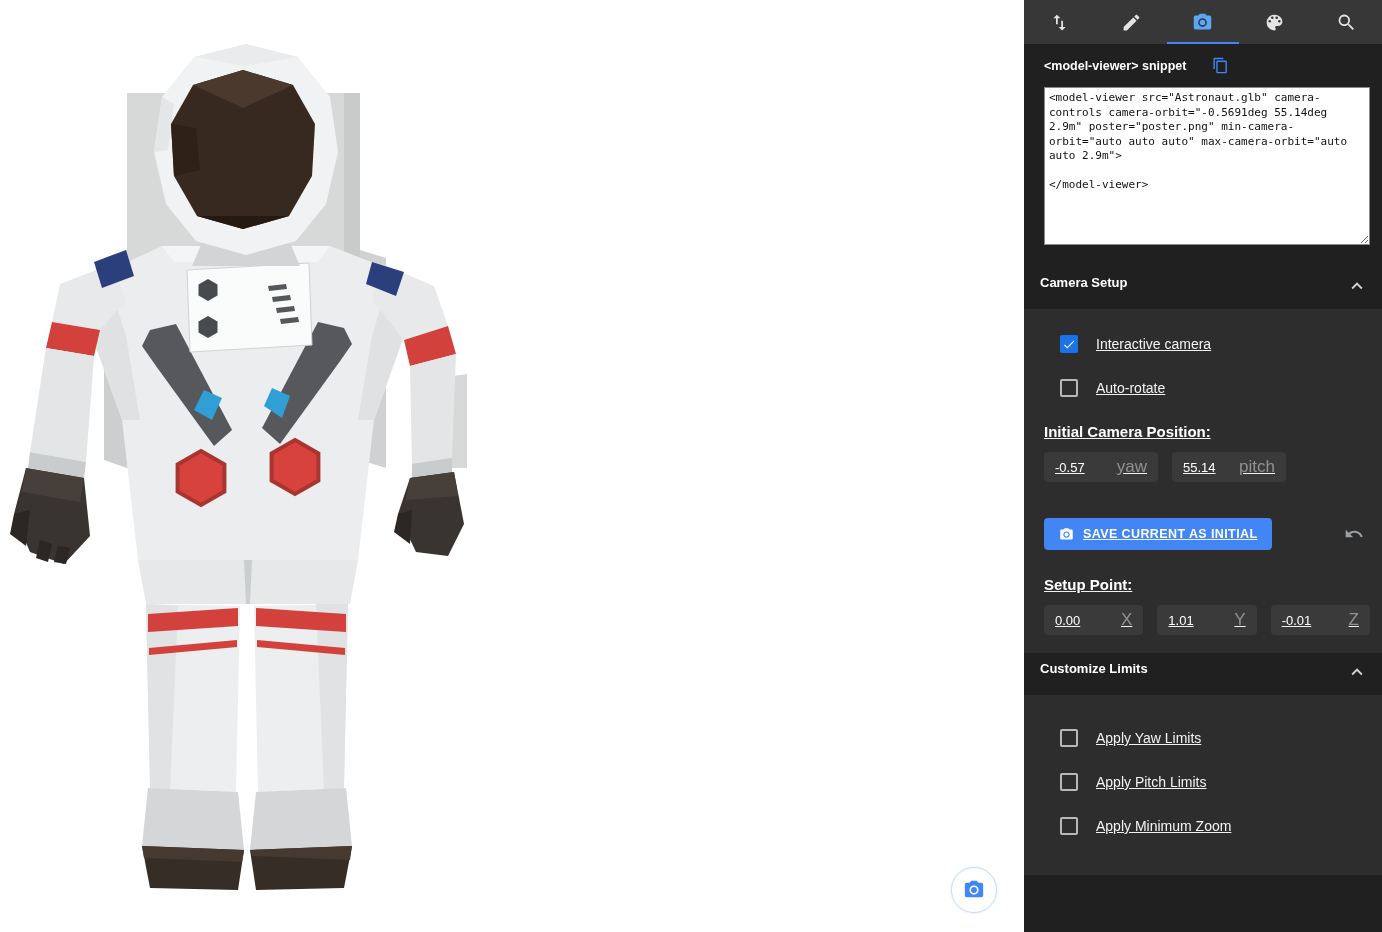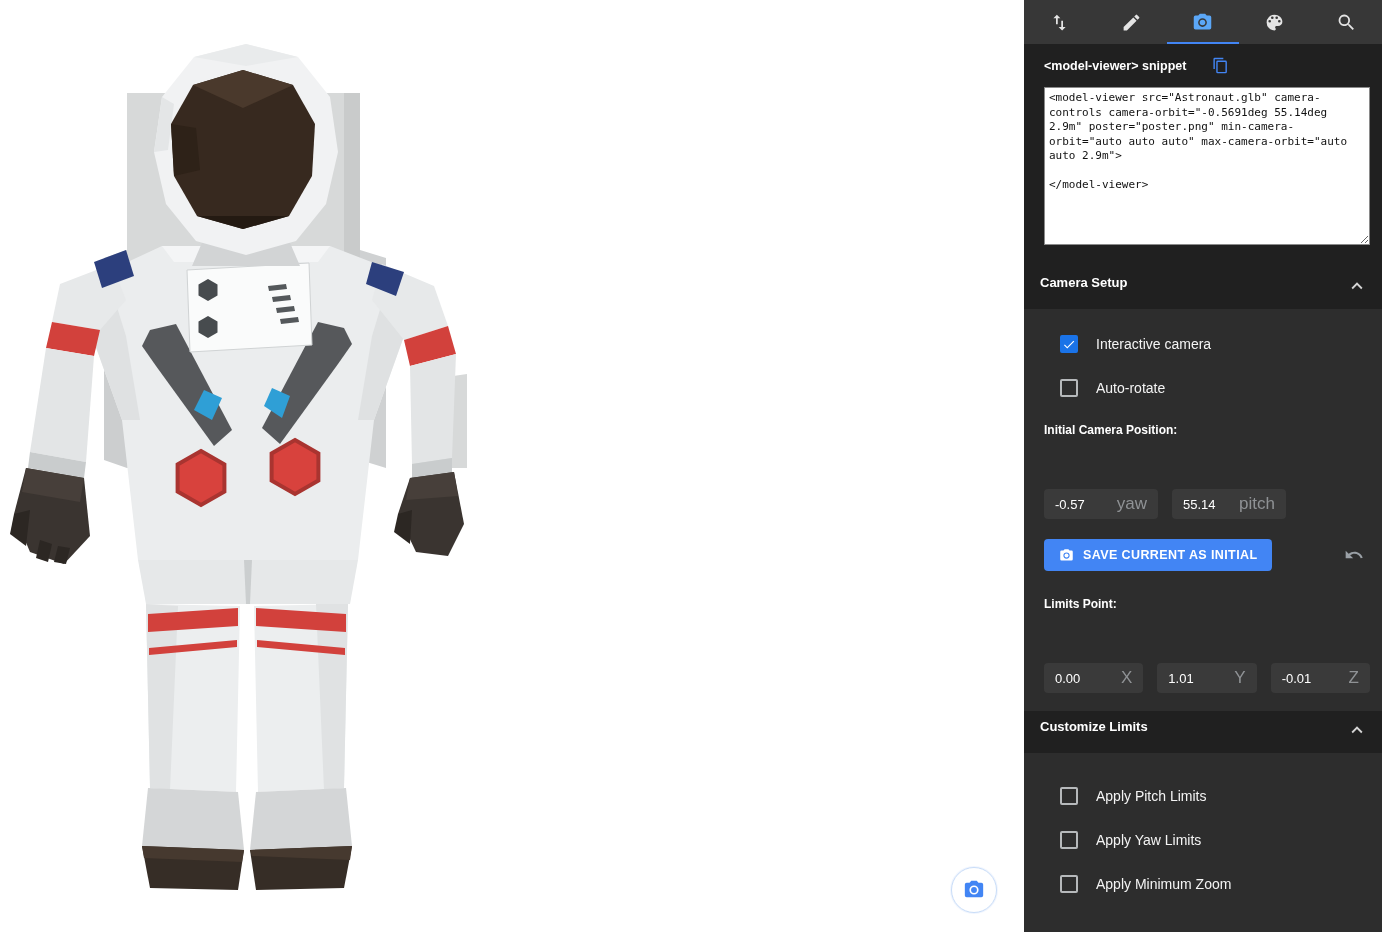--- a/index.html
+++ b/index.html
@@ -52,45 +52,45 @@
   }
 
   .section-header {
     height:34px; display:flex; align-items:flex-start; padding:0 14px 0 16px;
     background:#202020; cursor:pointer;
   }
   .section-title { font-size:13px; font-weight:bold; color:#ffffff; }
   .chevron-btn { background:none; border:none; padding:0; margin-left:auto; cursor:pointer; display:flex; }
   .chevron-btn svg { width:22px; height:22px; fill:#d4d4d4; }
 
-  .section-body { background:#2d2d2d; padding:0 12px 18px 20px; }
+  .section-body { background:#2d2d2d; padding:0 12px 18px 20px;text-decoration:underline; }
   .section-body.limits { padding:8px 12px 40px 20px; }
 
   .check-row { display:flex; align-items:center; gap:18px; padding-top:26px; margin-left:16px; }
   .checkbox {
     width:18px; height:18px; border:2px solid #b6b9bb; border-radius:2px;
     display:flex; align-items:center; justify-content:center; cursor:pointer; flex:none;
   }
   .checkbox svg.check { display:none; width:15px; height:15px; fill:#fff; }
   .checkbox.checked { background:#1a73e8; border-color:#1a73e8; }
   .checkbox.checked svg.check { display:block; }
   .check-label { font-size:14px; color:#f4f4f4; }
 
-  .mini-label { font-size:12px; font-weight:bold; color:#ffffff; margin-top:26px; }
+  .mini-label { font-size:15px; font-weight:bold; color:#ffffff; margin-top:26px; }
   .fields-row { display:flex; gap:14px; margin-top:12px; }
   .fields-row.target { }
   .field {
     background:#3a3a3a; border-radius:4px; height:30px;
-    display:flex; align-items:center; padding:0 11px; width:114px; cursor:text;margin-top:40px;
+    display:flex; align-items:center; padding:0 11px; width:114px; cursor:text;
   }
   .fields-row.target .field { flex:1; width:auto; }
   .field-value { flex:1; font-size:13px; color:#ffffff; }
   .field-suffix { font-size:17px; color:#8f9295; }
 
-  .save-row { display:flex; align-items:center; margin-top:20px; }
+  .save-row { display:flex; align-items:center; margin-top:36px; }
   .save-btn {
     display:inline-flex; align-items:center; gap:9px;
     background:#4285f4; color:#ffffff; border:none; border-radius:4px;
     height:32px; padding:0 15px; font-family:"Liberation Sans",sans-serif;
     font-size:12.5px; font-weight:bold; letter-spacing:0.4px; cursor:pointer;
   }
   .save-btn svg { width:15px; height:15px; fill:#ffffff; }
   .undo-btn { background:none; border:none; padding:0; margin-left:auto; margin-right:6px; cursor:pointer; display:flex; }
   .undo-btn svg { width:20px; height:20px; fill:#9aa0a6; }
 </style>
@@ -278,21 +278,21 @@
             </svg>
           <span>SAVE CURRENT AS INITIAL</span>
         </button>
         <button class="undo-btn">
           <svg viewBox="0 0 24 24">
               <path d="M12.5 8c-2.65 0-5.05.99-6.9 2.6L2 7v9h9l-3.62-3.62c1.39-1.16 3.16-1.88 5.12-1.88 3.54 0 6.55 2.31 7.6 5.5l2.37-.78C21.08 11.03 17.15 8 12.5 8z"></path>
             </svg>
         </button>
       </div>
 
-      <div class="mini-label">Limits Point:</div>
+      <div class="mini-label">Setup Point:</div>
       <div class="fields-row target">
         <div class="field">
           <span class="field-value">0.00</span>
           <span class="field-suffix">X</span>
         </div>
         <div class="field">
           <span class="field-value">1.01</span>
           <span class="field-suffix">Y</span>
         </div>
         <div class="field">
@@ -309,27 +309,27 @@
             <path d="M12 8l-6 6 1.41 1.41L12 10.83l4.59 4.58L18 14l-6-6z"></path>
           </svg>
       </button>
     </div>
 
     <div class="section-body limits">
       <div class="check-row">
         <span class="checkbox">
           
         </span>
-        <span class="check-label">Apply Pitch Limits</span>
+        <span class="check-label">Apply Yaw Limits</span>
       </div>
       <div class="check-row">
         <span class="checkbox">
           
         </span>
-        <span class="check-label">Apply Yaw Limits</span>
+        <span class="check-label">Apply Pitch Limits</span>
       </div>
       <div class="check-row">
         <span class="checkbox">
           
         </span>
         <span class="check-label">Apply Minimum Zoom</span>
       </div>
     </div>
 
   </div>

